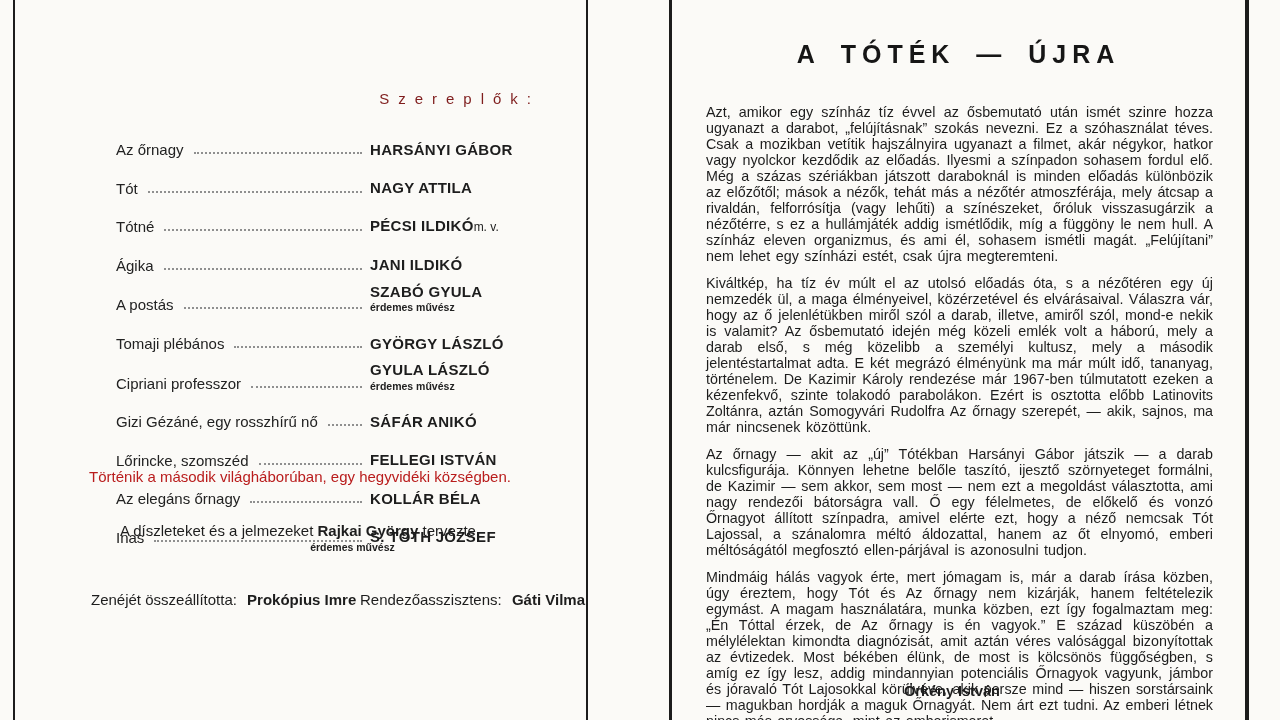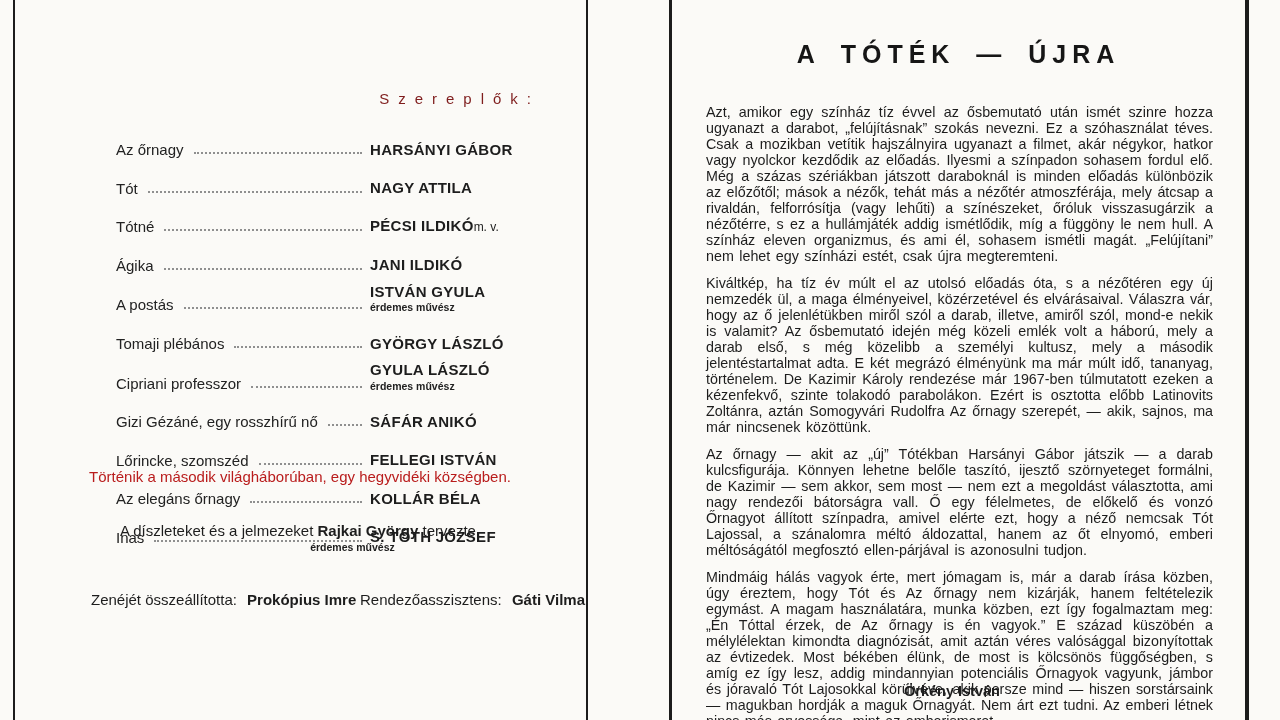--- a/index.html
+++ b/index.html
@@ -171,21 +171,21 @@
         <span class="cast-name-col"><span class="cast-name">PÉCSI ILDIKÓ</span><span class="cast-suffix">m. v.</span></span>
       </div>
       <div class="cast-row">
         <span class="cast-role">Ágika</span>
         <span class="cast-leader"></span>
         <span class="cast-name-col"><span class="cast-name">JANI ILDIKÓ</span></span>
       </div>
       <div class="cast-row">
         <span class="cast-role">A postás</span>
         <span class="cast-leader"></span>
-        <span class="cast-name-col"><span class="cast-name">ISTVÁN GYULA</span><div class="cast-note">érdemes művész</div></span>
+        <span class="cast-name-col"><span class="cast-name">SZABÓ GYULA</span><div class="cast-note">érdemes művész</div></span>
       </div>
       <div class="cast-row">
         <span class="cast-role">Tomaji plébános</span>
         <span class="cast-leader"></span>
         <span class="cast-name-col"><span class="cast-name">GYÖRGY LÁSZLÓ</span></span>
       </div>
       <div class="cast-row">
         <span class="cast-role">Cipriani professzor</span>
         <span class="cast-leader"></span>
         <span class="cast-name-col"><span class="cast-name">GYULA LÁSZLÓ</span><div class="cast-note">érdemes művész</div></span>

